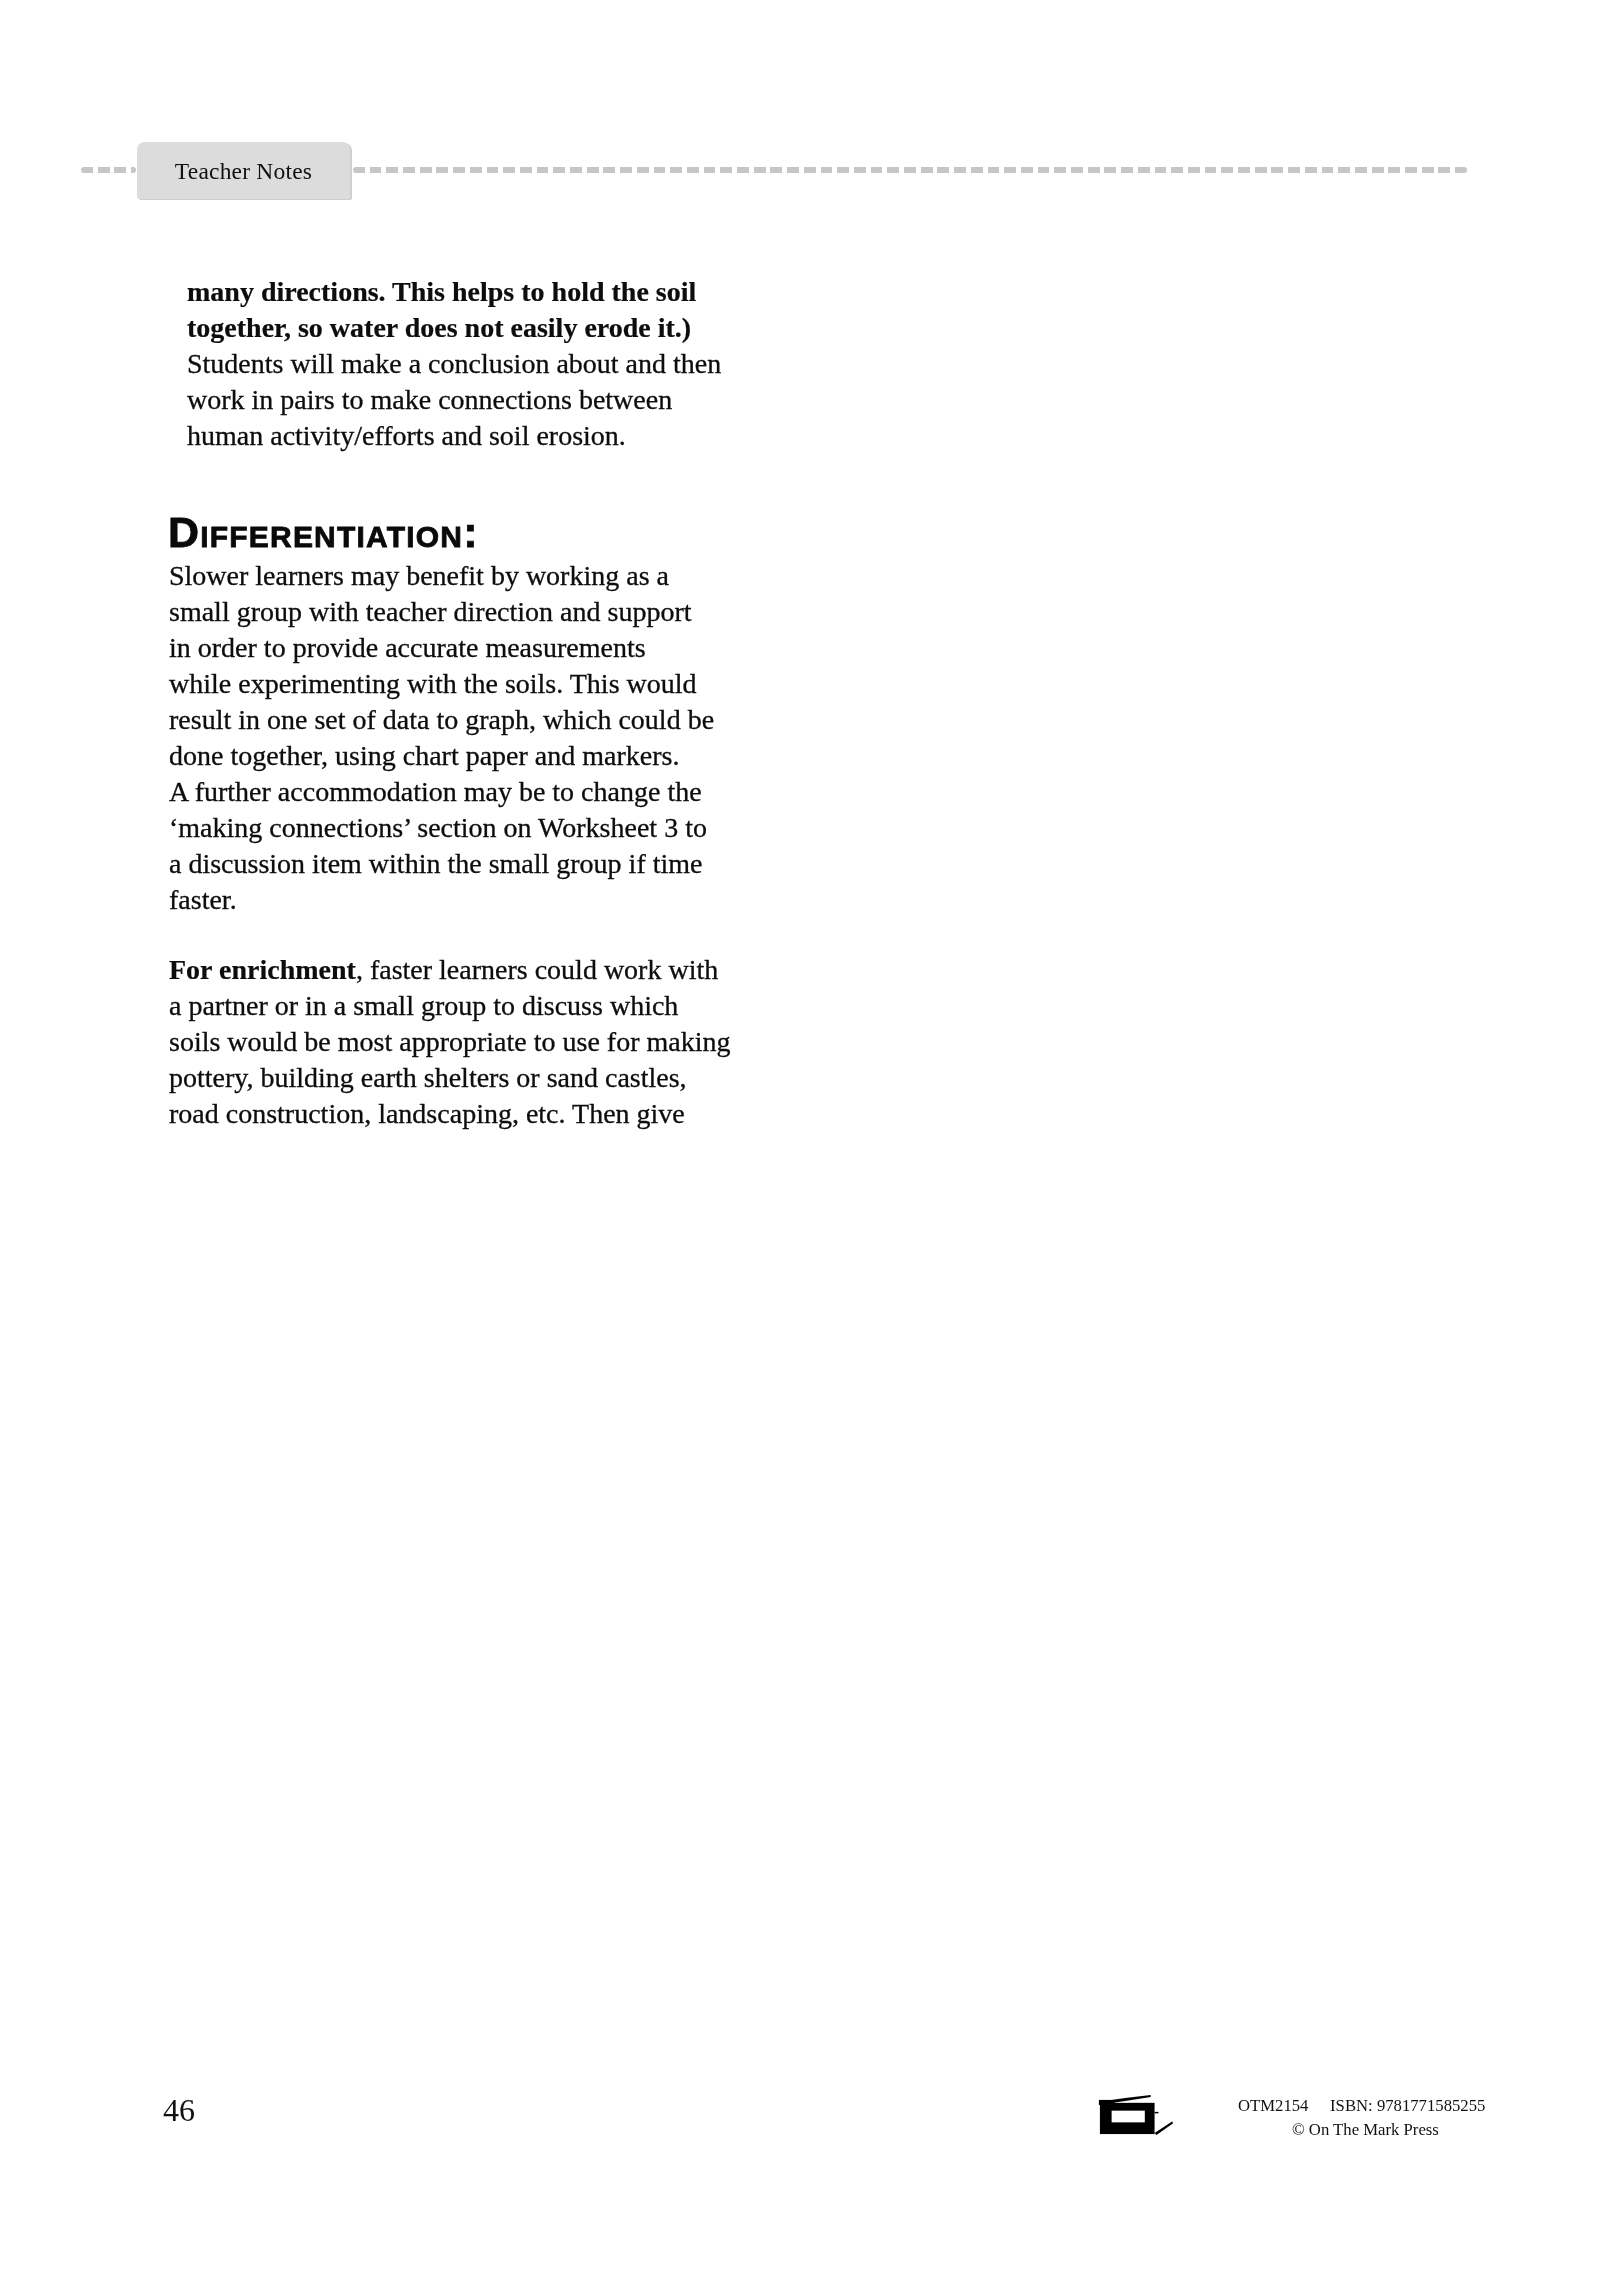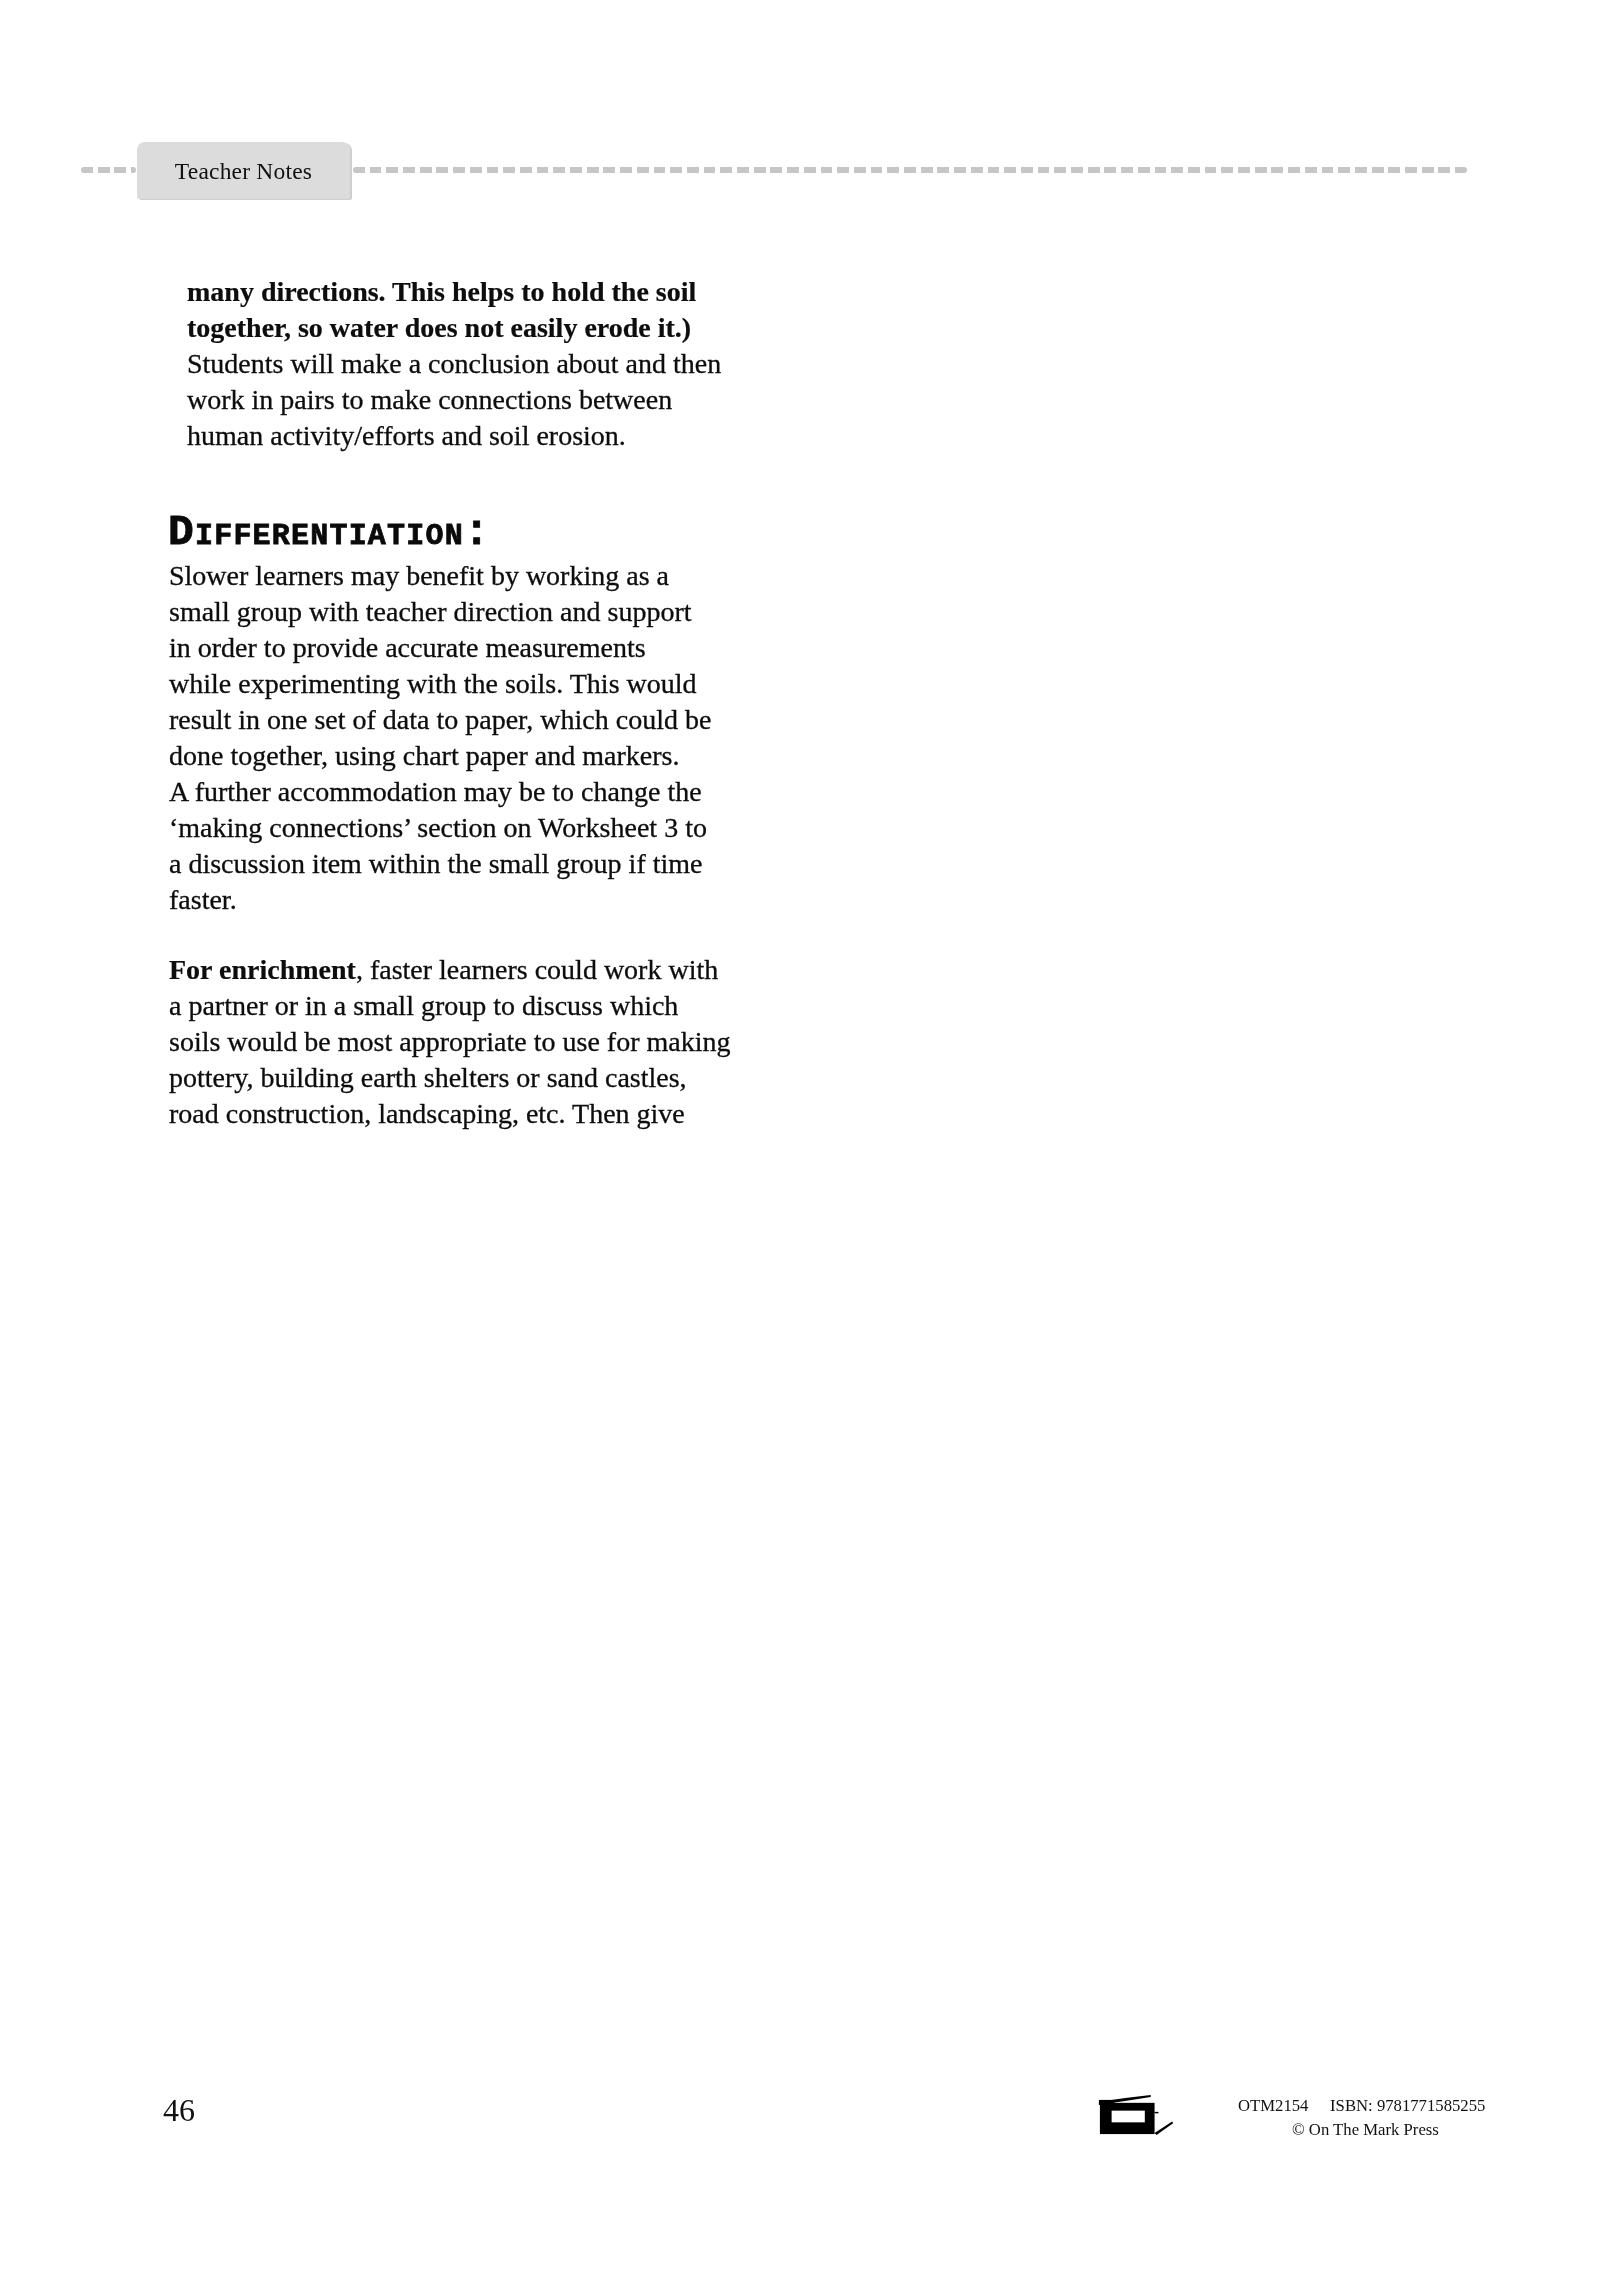--- a/index.html
+++ b/index.html
@@ -66,21 +66,21 @@
     .block .line.bold,
     .block .bold {
       font-weight: bold;
       -webkit-text-stroke: 0.2px #0d0d0d;
     }
     .block-continuation { left: 187px; top: 274px; }
     .heading {
       position: absolute;
       left: 168px;
       top: 508px;
-      font-family: Liberation Mono, monospace;
+      font-family: Liberation Sans, sans-serif;
       font-weight: bold;
       font-size: 43px;
       line-height: 49px;
       font-variant: small-caps;
       letter-spacing: 1.2px;
       color: #0a0a0a;
       -webkit-text-stroke: 0.8px #0a0a0a;
       white-space: nowrap;
     }
     .block-differentiation { left: 169px; top: 558px; }
@@ -132,21 +132,21 @@
   <span class="line">human activity/efforts and soil erosion.</span>
 </div>
 
 <div class="heading">Differentiation:</div>
 
 <div class="block block-differentiation">
   <span class="line">Slower learners may benefit by working as a</span>
   <span class="line">small group with teacher direction and support</span>
   <span class="line">in order to provide accurate measurements</span>
   <span class="line">while experimenting with the soils. This would</span>
-  <span class="line">result in one set of data to paper, which could be</span>
+  <span class="line">result in one set of data to graph, which could be</span>
   <span class="line">done together, using chart paper and markers.</span>
   <span class="line">A further accommodation may be to change the</span>
   <span class="line">‘making connections’ section on Worksheet 3 to</span>
   <span class="line">a discussion item within the small group if time</span>
   <span class="line">faster.</span>
 </div>
 
 <div class="block block-enrichment">
   <span class="line"><span class="bold">For enrichment</span><span>, faster learners could work with</span></span>
   <span class="line">a partner or in a small group to discuss which</span>

